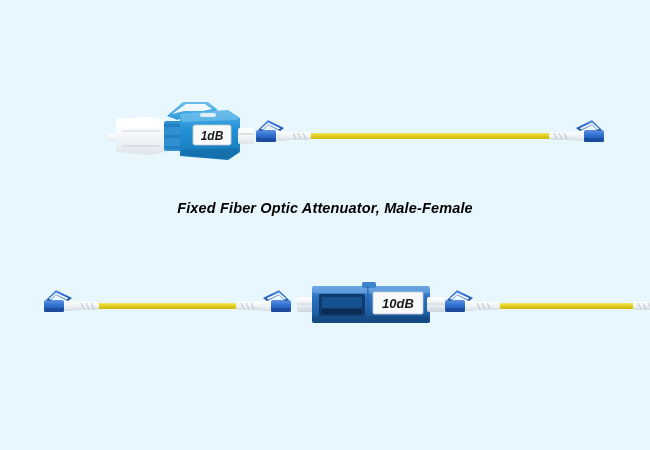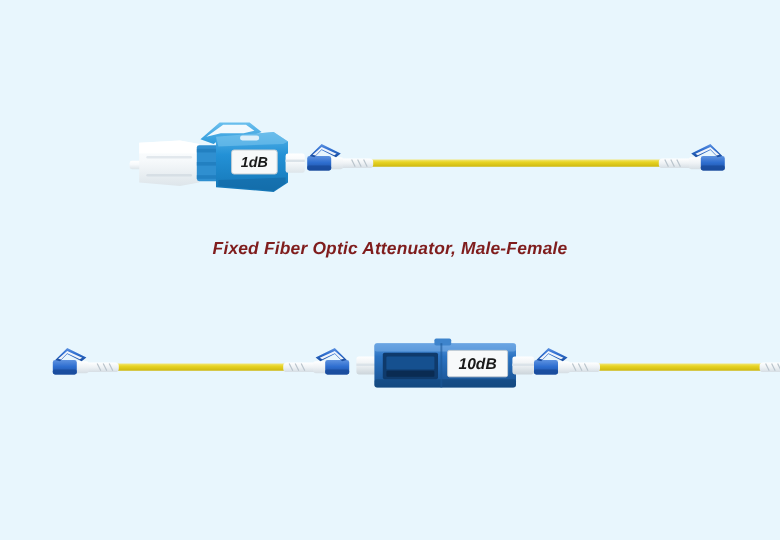--- a/index.html
+++ b/index.html
@@ -39,21 +39,21 @@
     height: 100px;
   }
 
   .caption {
     position: absolute;
     left: 0;
     width: 650px;
     text-align: center;
     font-size: 14.5px;
     font-weight: bold;
-    color: #7f1d1d;
+    color: #000000;
     letter-spacing: 0.15px;
     font-family: "Liberation Sans", sans-serif;
     white-space: nowrap;
   }
   .caption-1 { top: 110px; }
   .caption-2 { top: 88px; }
 
   svg { display: block; }
 </style>
 </head>

